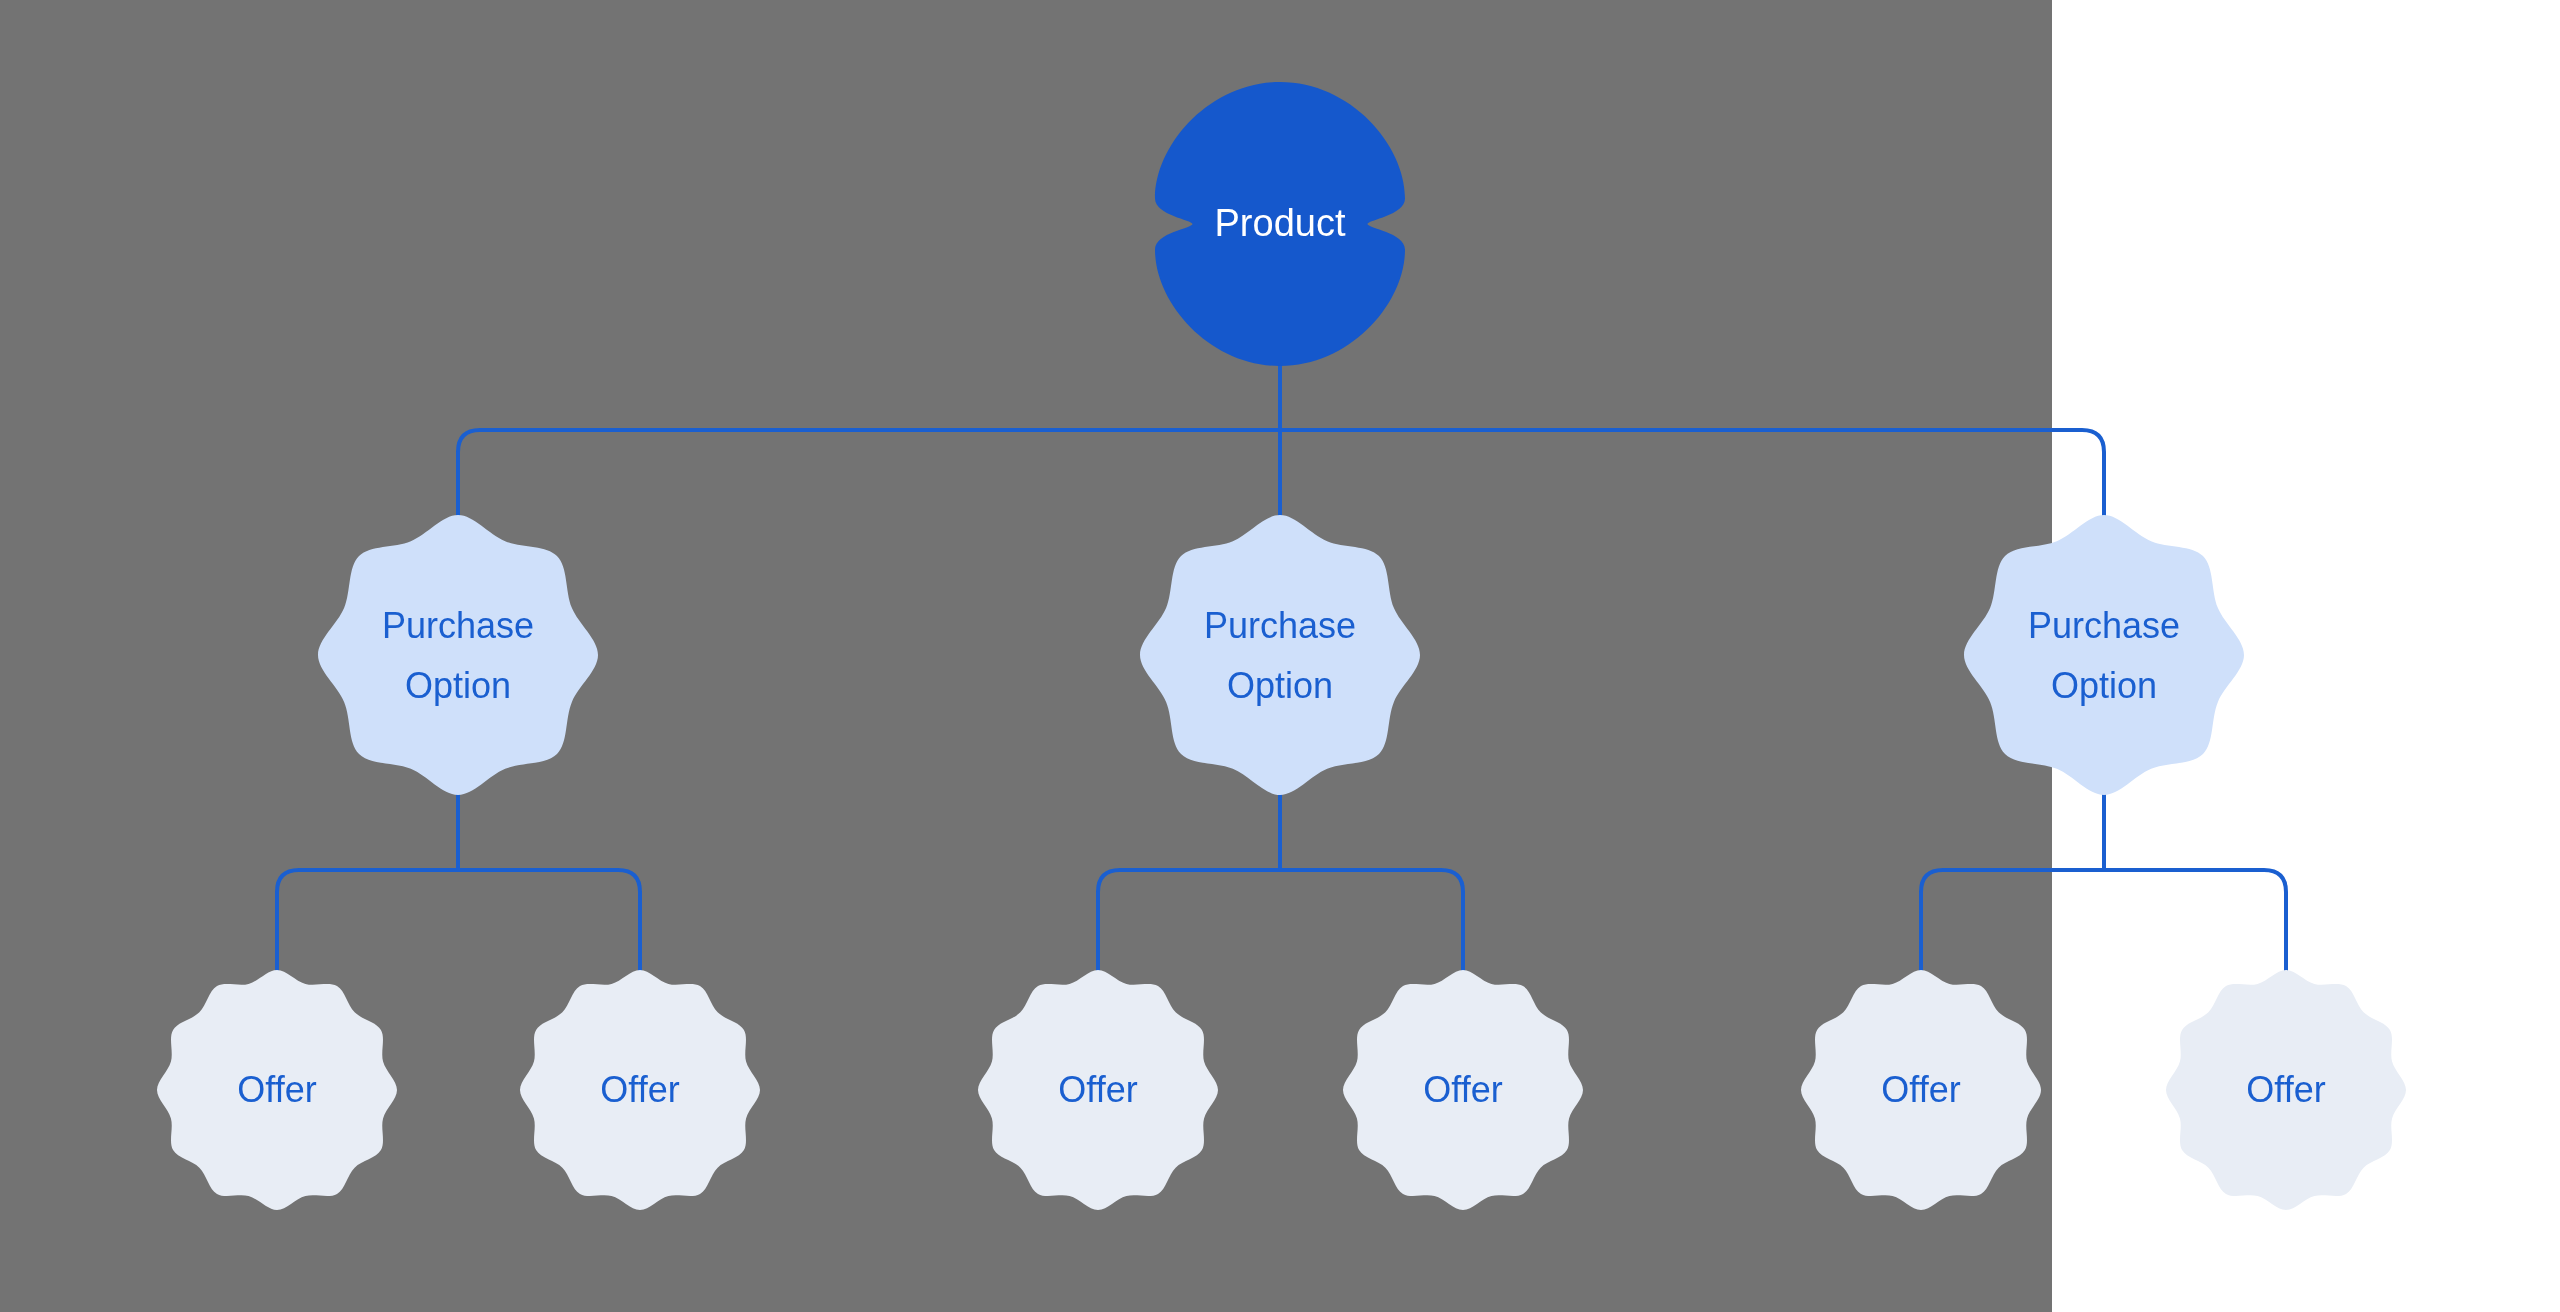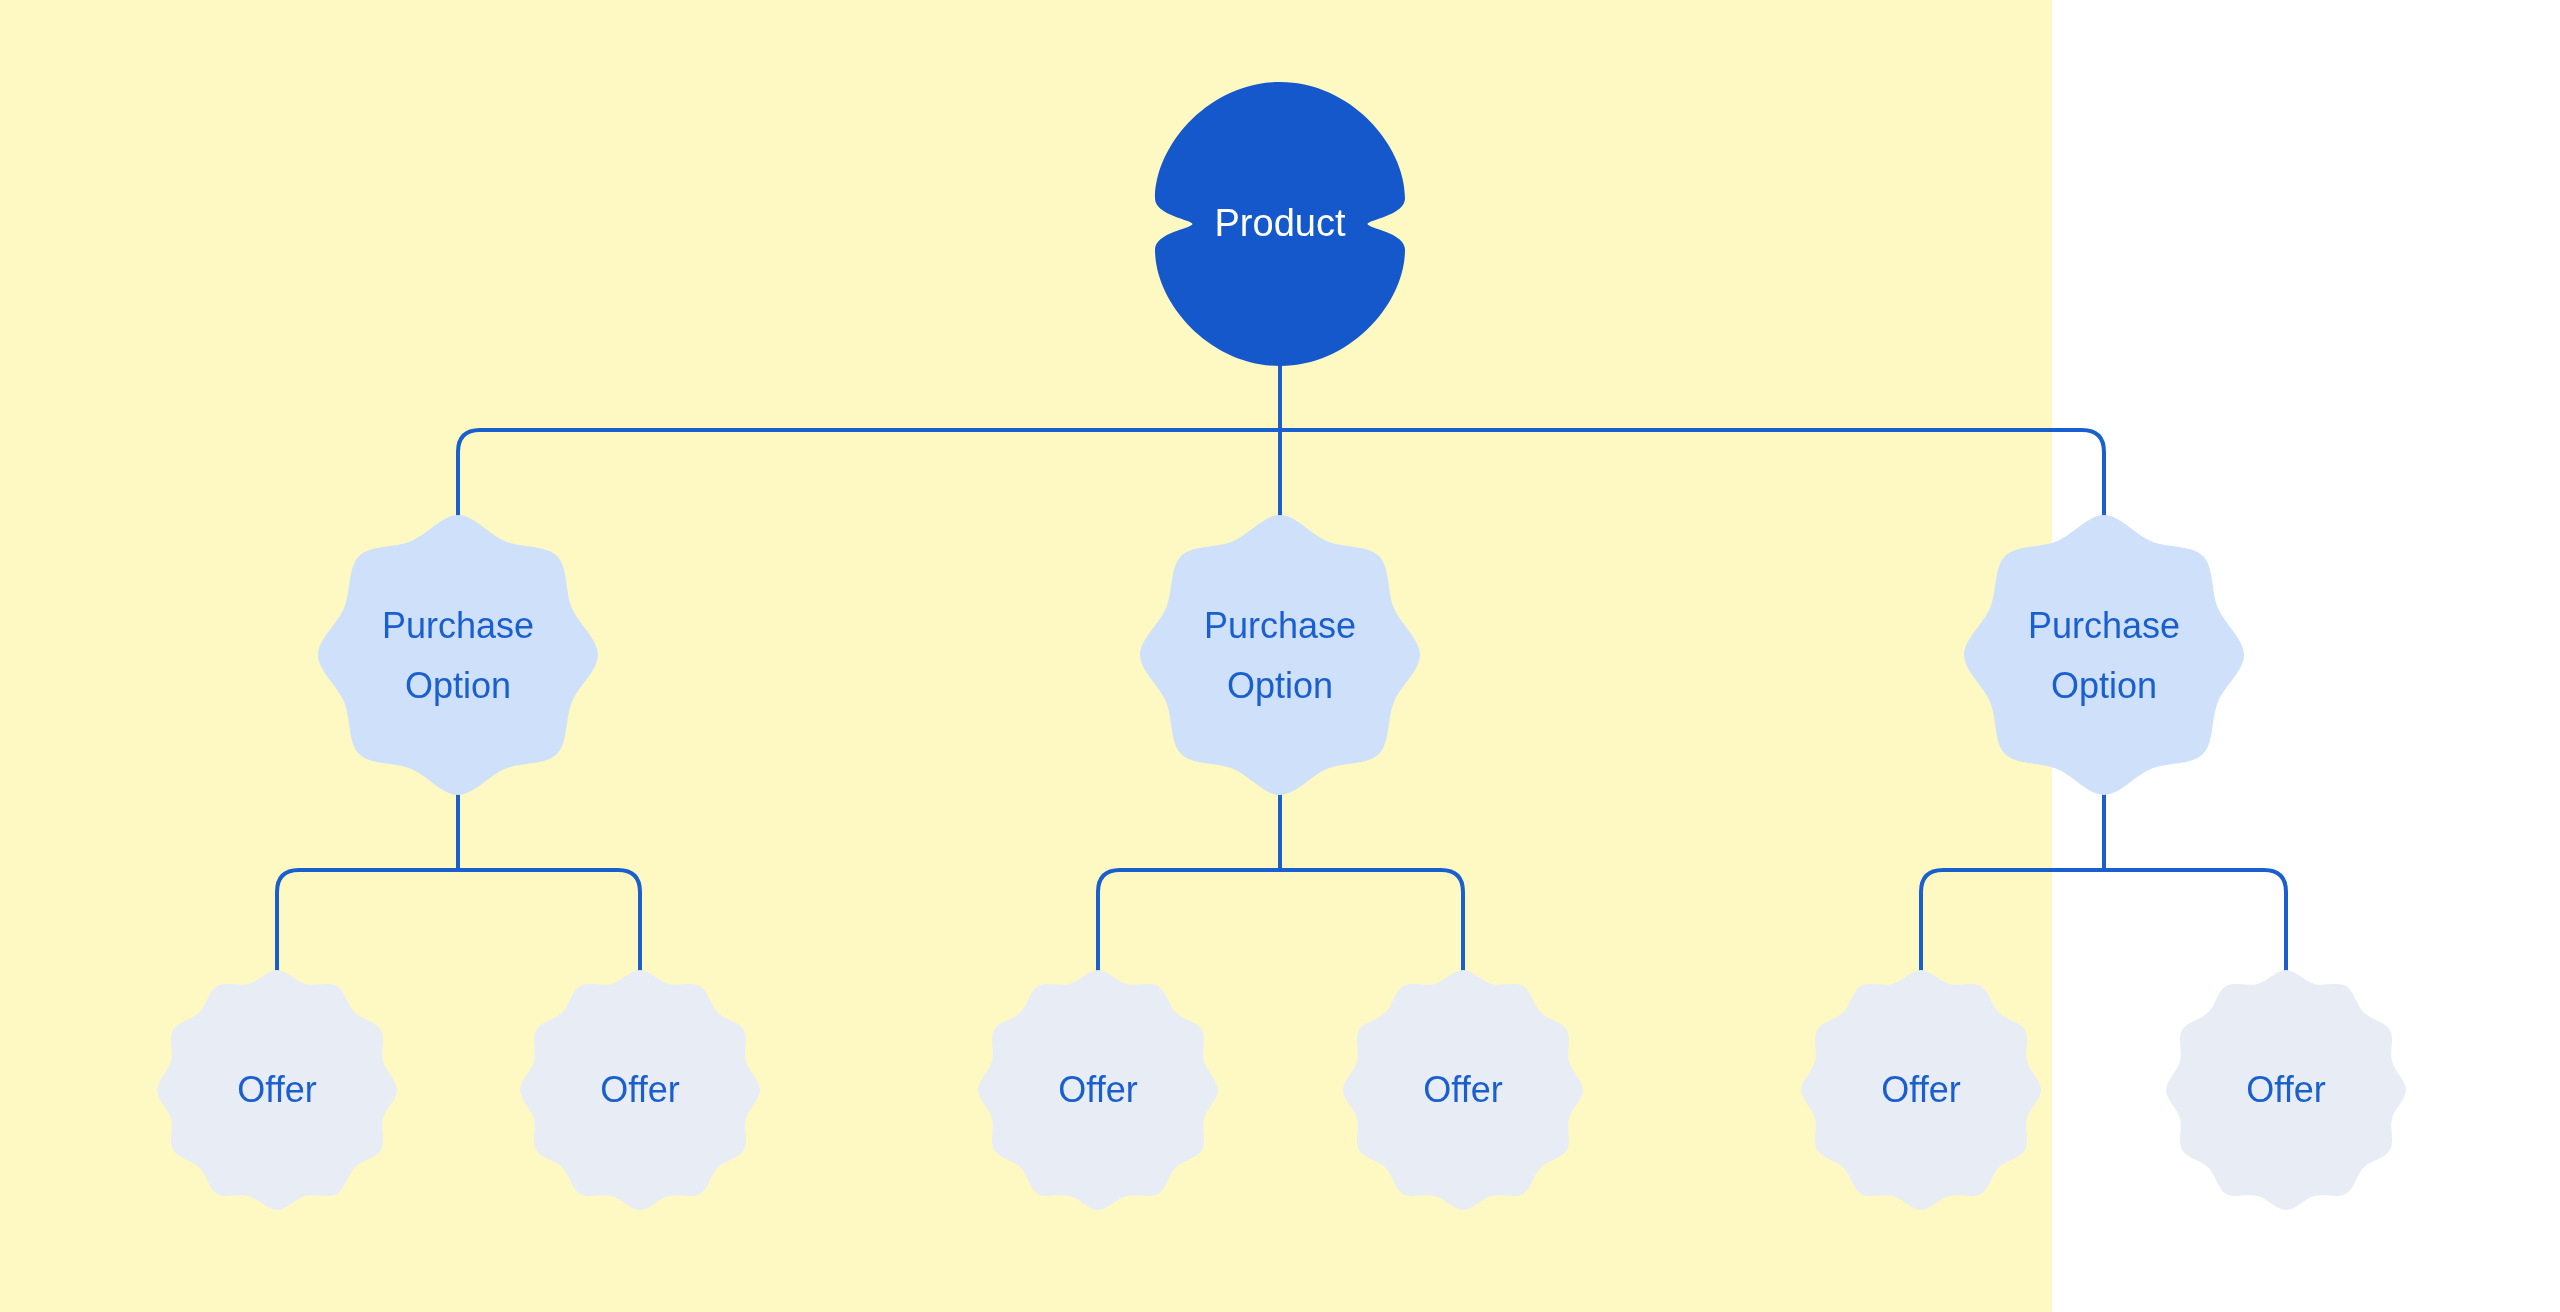--- a/index.html
+++ b/index.html
@@ -10,21 +10,21 @@
   body {
     width: 2560px;
     height: 1312px;
     font-family: "Liberation Sans", sans-serif;
     overflow: hidden;
   }
   #diagram-root {
     position: relative;
     width: 2052px;
     height: 1312px;
-    background: #fef9c3;
+    background: #737373;
   }
   #diagram-canvas {
     position: absolute;
     top: 0;
     left: 0;
     width: 2560px;
     height: 1312px;
     display: block;
   }
   .node-label {

